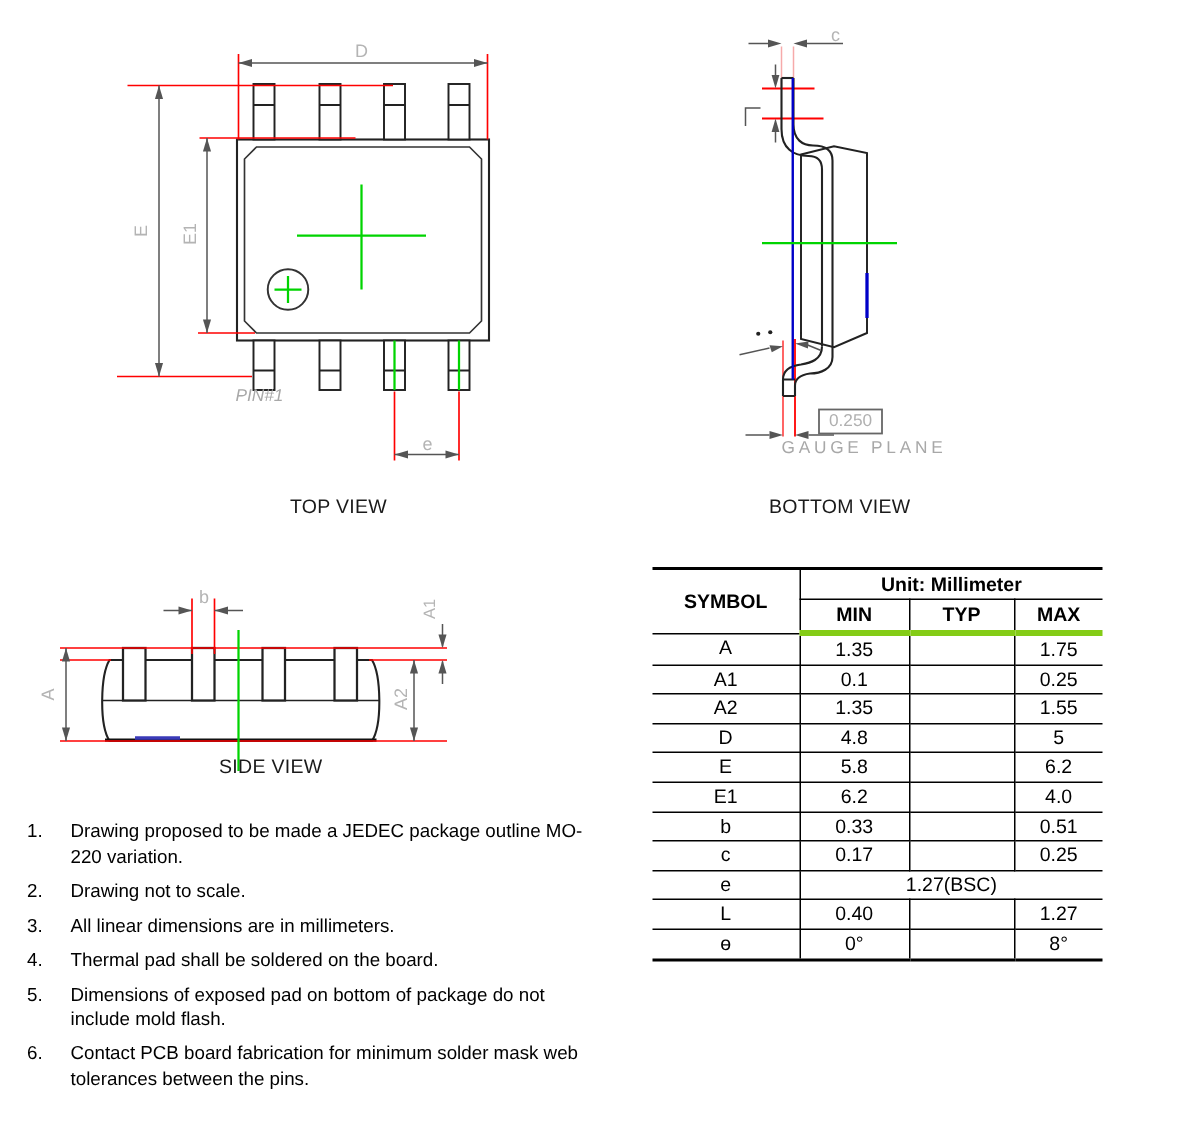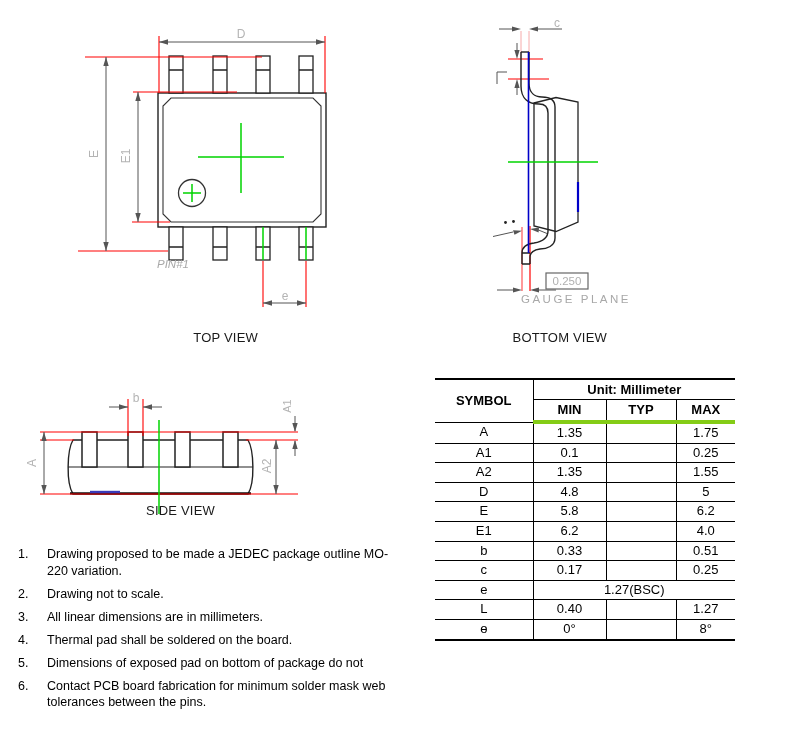--- a/index.html
+++ b/index.html
@@ -315,20 +315,21 @@
     <div class="note-item">
       <div class="note-num">4.</div>
       <div class="note-text">
           <div>Thermal pad shall be soldered on the board.</div>
         </div>
     </div>
     <div class="note-item">
       <div class="note-num">5.</div>
       <div class="note-text">
           <div>Dimensions of exposed pad on bottom of package do not</div>
+          <div>include mold flash.</div>
         </div>
     </div>
     <div class="note-item">
       <div class="note-num">6.</div>
       <div class="note-text">
           <div>Contact PCB board fabrication for minimum solder mask web</div>
           <div>tolerances between the pins.</div>
         </div>
     </div>
   </div>

